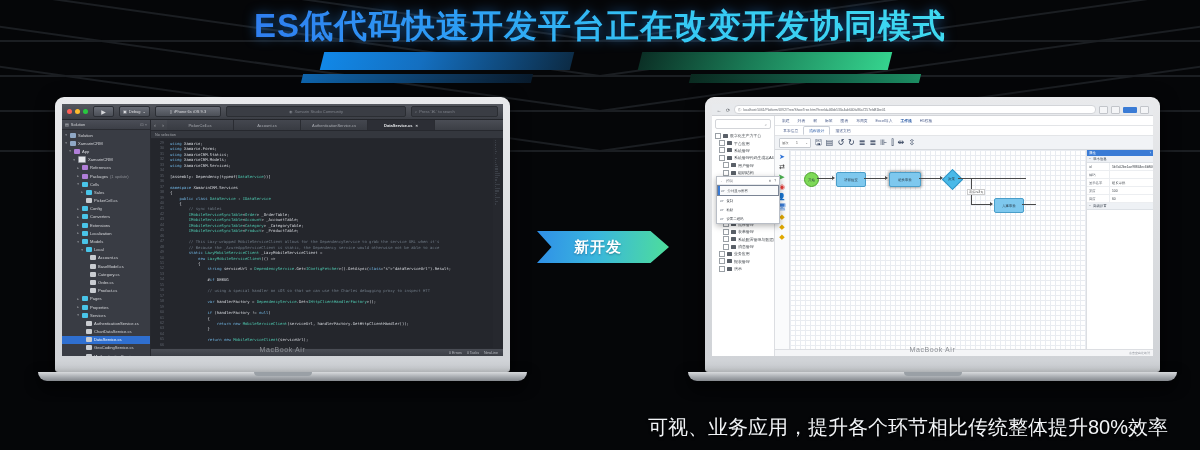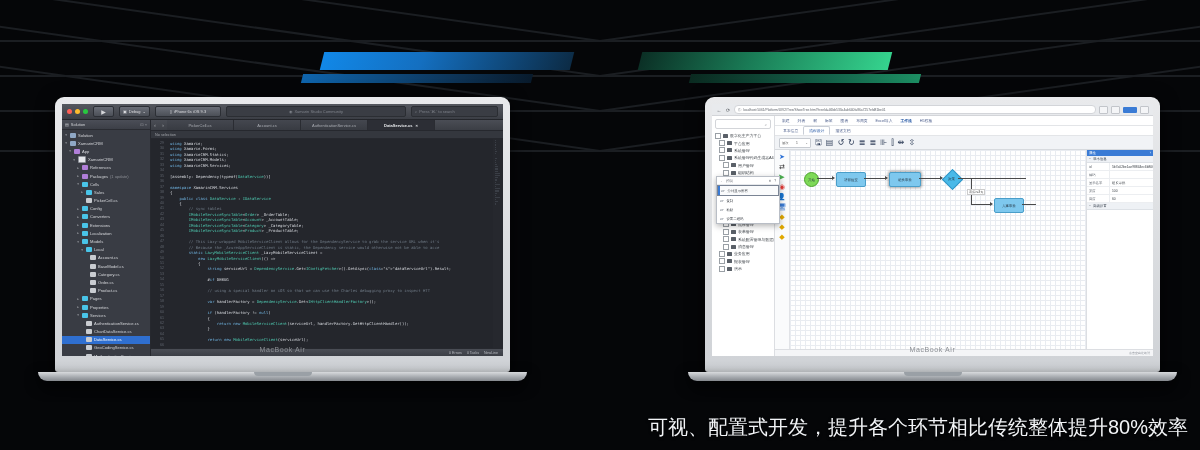--- a/index.html
+++ b/index.html
@@ -213,20 +213,23 @@
     <div class="chev" style="top:110px;transform:translateX(-50%);">
         <i></i>
         <u></u>
       </div>
     <div class="chev" style="top:150px;transform:translateX(-50%);">
         <i></i>
         <u></u>
       </div>
   </div>
 
+  <div class="title-wrap">
+    <div class="title">ES低代码快速开发平台正在改变开发协同模式</div>
+  </div>
 
   <div class="bar bar-blue-1"></div>
   <div class="bar bar-green-1"></div>
   <div class="bar bar-blue-2"></div>
   <div class="bar bar-green-2"></div>
 
   <div class="laptop" style="left:55px;top:97px;width:455px;">
     <div class="lid">
       <div class="screen" style="height:252px;">
         <div class="xs">
@@ -800,15 +803,18 @@
               <div class="br-foot">点击空白处取消</div>
             </div>
           </div>
         </div>
         <div class="lid-chin">MacBook Air</div>
       </div>
     </div>
     <div class="base"></div>
   </div>
 
-
-  <div class="cap cap-r">可视、配置式开发，提升各个环节相比传统整体提升80%效率</div>
+  <div class="badge">
+    <span>新开发</span>
+  </div>
+
+  <div class="cap cap-r">可视、业务应用，提升各个环节相比传统整体提升80%效率</div>
 </div>
 
 </body></html>

